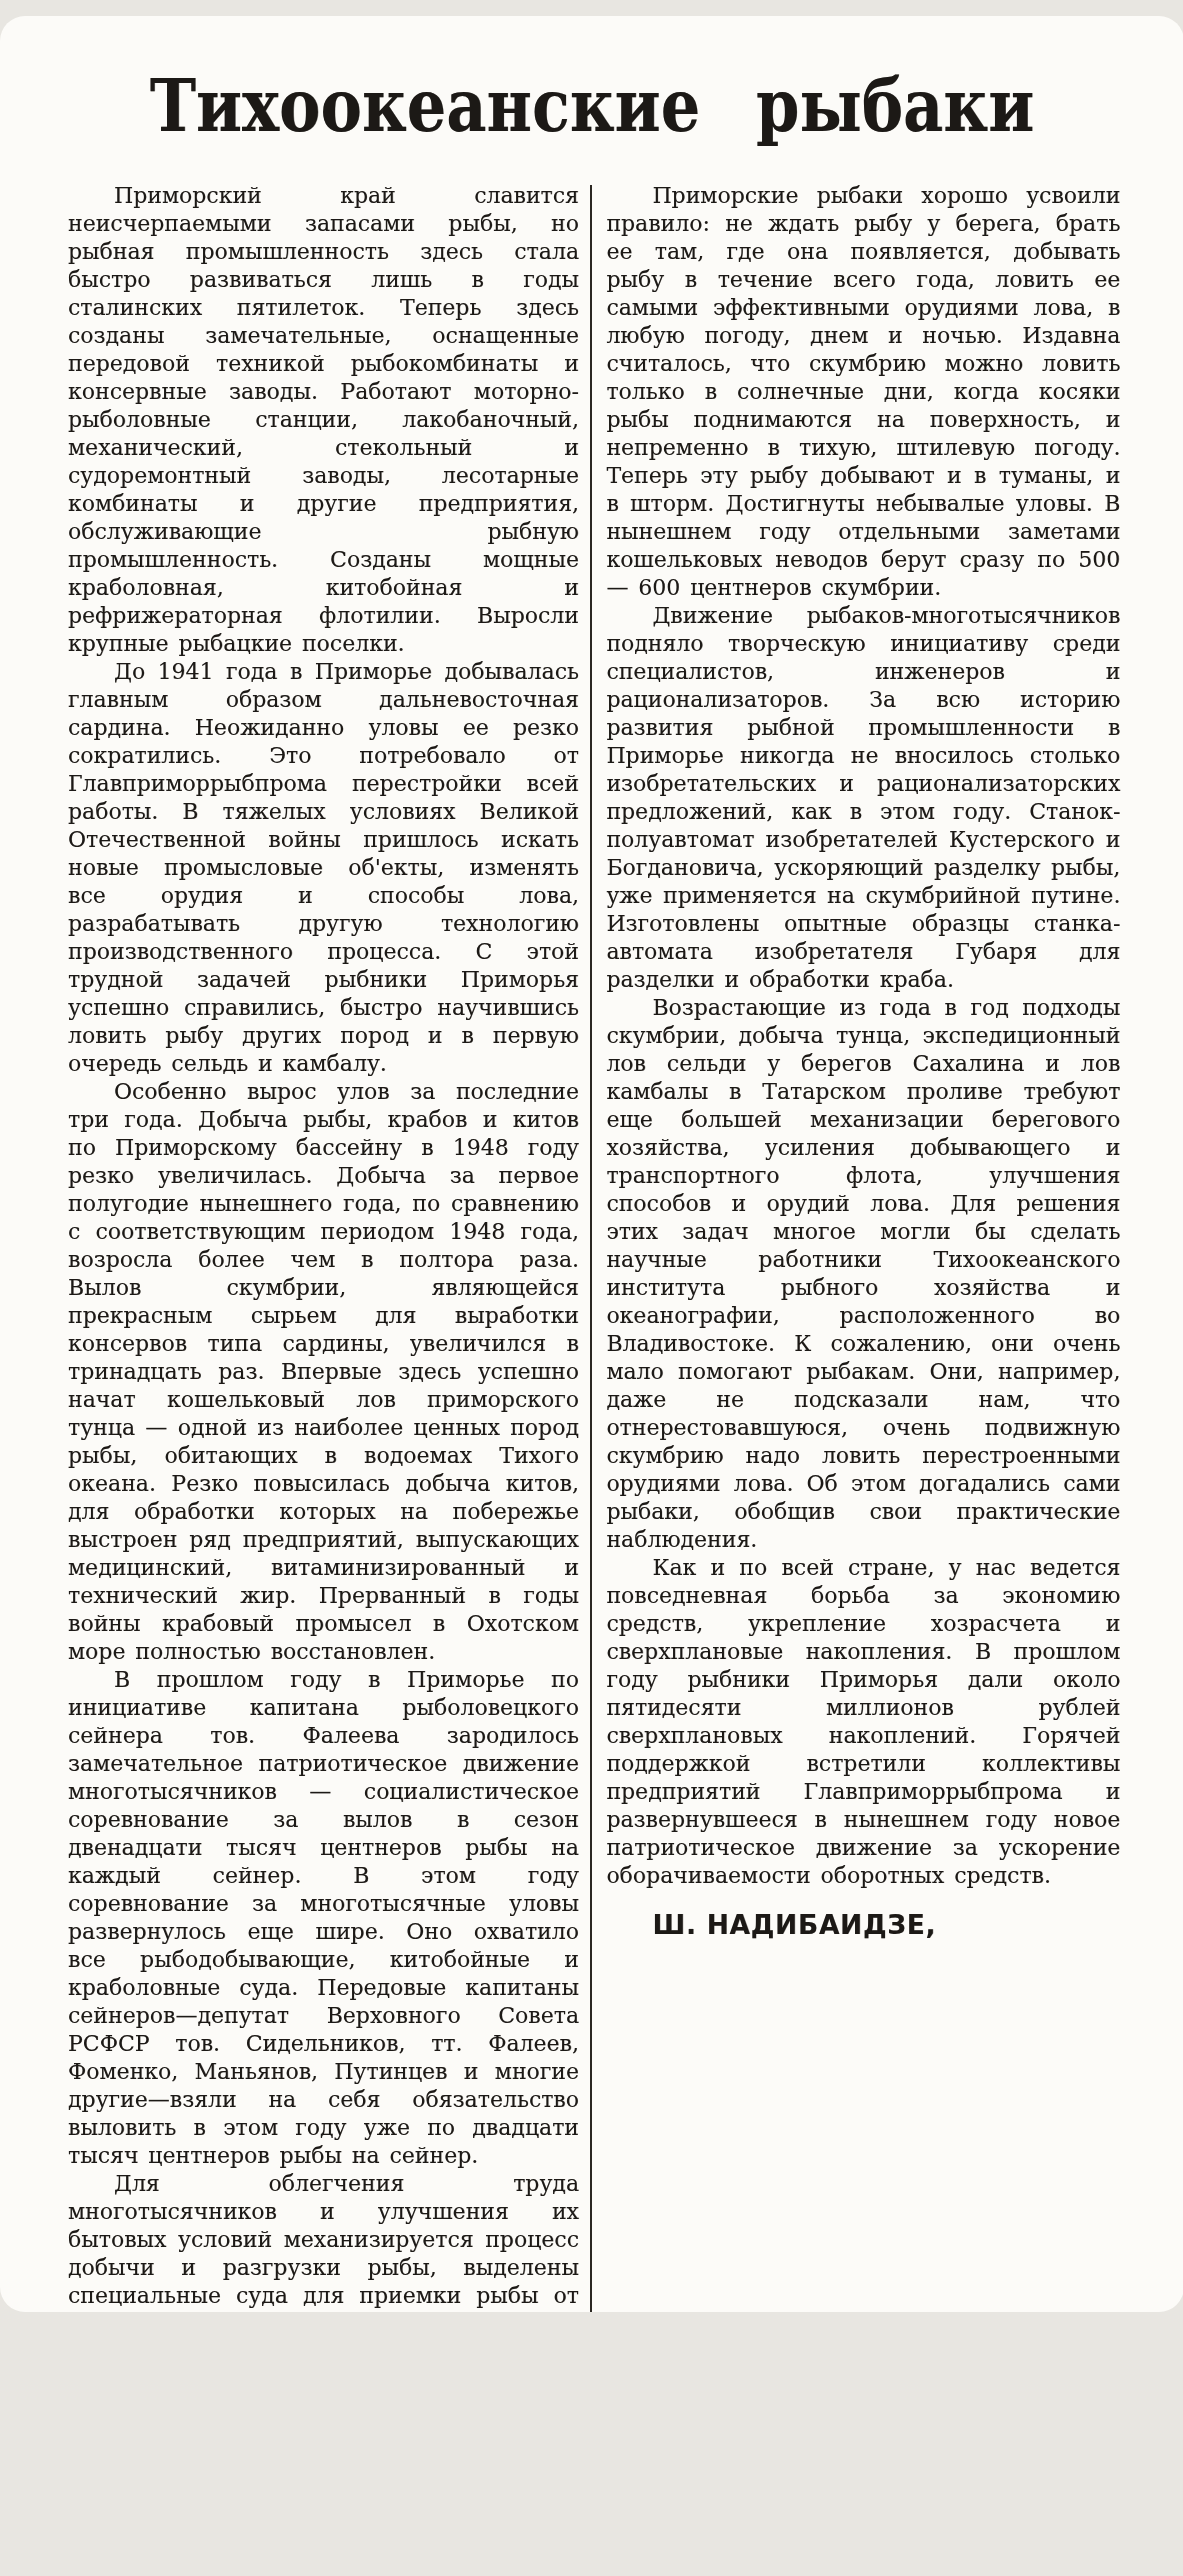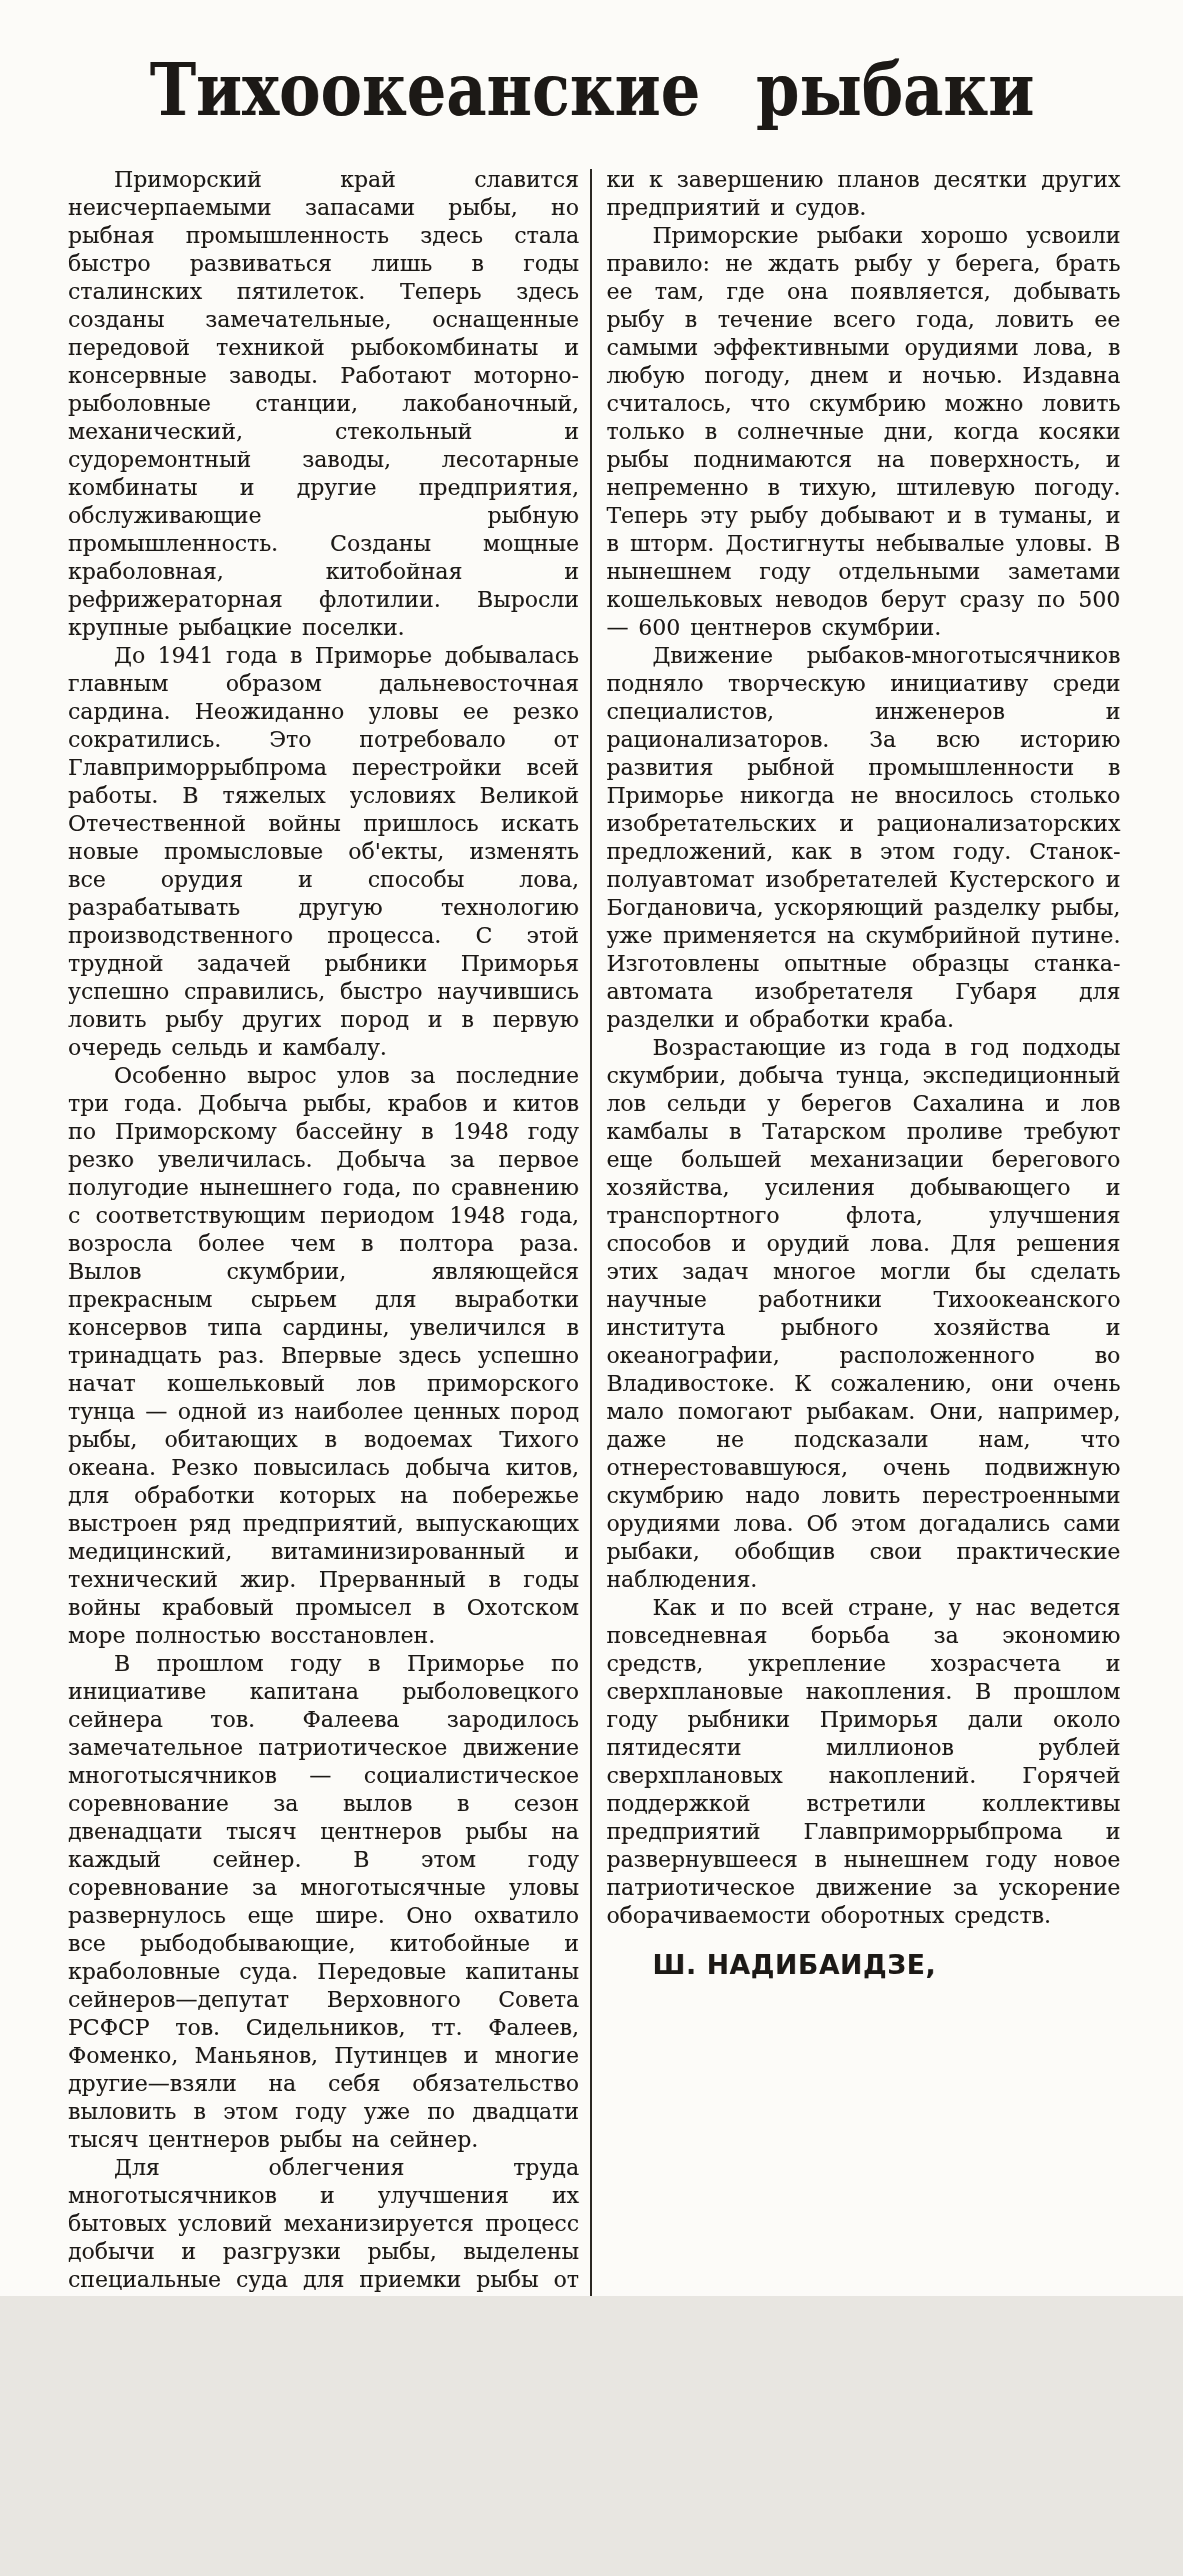--- a/index.html
+++ b/index.html
@@ -1,23 +1,24 @@
 <!DOCTYPE html>
 <html style="font-size:11.5px"><head>
 <meta charset="utf-8">
 <style>
   html,body{margin:0;padding:0;background:#e8e6e1;}
   .page{
     position:relative;
     width:1184px;height:2296px;
-    margin:0 auto;
+    margin:16px auto;
     background:#fcfbf8;
     overflow:hidden;
     font-family:"DejaVu Serif","Liberation Serif",serif;
     color:#1c1916;
+    border-radius:25px;
   }
   .title{
     position:absolute;
     top:46px;left:0;width:100%;
     margin:0;
     text-align:center;
     font-family:"DejaVu Serif","Liberation Serif",serif;
     font-weight:bold;
     font-size:69px;
     letter-spacing:0px;
@@ -77,21 +78,20 @@
         <p class="para">Особенно вырос улов за последние три года. Добыча рыбы, крабов и китов по Приморскому бассейну в 1948 году резко увеличилась. Добыча за первое полугодие нынешнего года, по сравнению с соответствующим периодом 1948 года, возросла более чем в полтора раза. Вылов скумбрии, являющейся прекрасным сырьем для выработки консервов типа сардины, увеличился в тринадцать раз. Впервые здесь успешно начат кошельковый лов приморского тунца — одной из наиболее ценных пород рыбы, обитающих в водоемах Тихого океана. Резко повысилась добыча китов, для обработки которых на побережье выстроен ряд предприятий, выпускающих медицинский, витаминизированный и технический жир. Прерванный в годы войны крабовый промысел в Охотском море полностью восстановлен.</p>
         <p class="para">В прошлом году в Приморье по инициативе капитана рыболовецкого сейнера тов. Фалеева зародилось замечательное патриотическое движение многотысячников — социалистическое соревнование за вылов в сезон двенадцати тысяч центнеров рыбы на каждый сейнер. В этом году соревнование за многотысячные уловы развернулось еще шире. Оно охватило все рыбодобывающие, китобойные и краболовные суда. Передовые капитаны сейнеров—депутат Верховного Совета РСФСР тов. Сидельников, тт. Фалеев, Фоменко, Маньянов, Путинцев и многие другие—взяли на себя обязательство выловить в этом году уже по двадцати тысяч центнеров рыбы на сейнер.</p>
         <p class="para">Для облегчения труда многотысячников и улучшения их бытовых условий механизируется процесс добычи и разгрузки рыбы, выделены специальные суда для приемки рыбы от рыбаков в открытом море, ускорен прием сырца на береговых обрабатывающих базах. Это еще больше повысило уловы. Ряд команд сейнеров уже выполнил годовые планы и приближается к завершению своих социалистических обязательств.</p>
         <p class="para">Успехи многотысячников сыграли решающую роль: Главприморрыбпром выполнил план первого полугодия со значительным превышением. Уже к двадцатому июля выполнили свои годовые планы семь рыбокомбинатов, три пловучих завода, семь консервных заводов, два китобойных судна и одна моторно-рыболовная станция. Близ-</p>
       </div>
 
     <div class="divider"></div>
 
     <div class="col-right">
       <div>
-          <p class="para flush">ки к завершению планов десятки других предприятий и судов.</p>
           <p class="para">Приморские рыбаки хорошо усвоили правило: не ждать рыбу у берега, брать ее там, где она появляется, добывать рыбу в течение всего года, ловить ее самыми эффективными орудиями лова, в любую погоду, днем и ночью. Издавна считалось, что скумбрию можно ловить только в солнечные дни, когда косяки рыбы поднимаются на поверхность, и непременно в тихую, штилевую погоду. Теперь эту рыбу добывают и в туманы, и в шторм. Достигнуты небывалые уловы. В нынешнем году отдельными заметами кошельковых неводов берут сразу по 500 — 600 центнеров скумбрии.</p>
           <p class="para">Движение рыбаков-многотысячников подняло творческую инициативу среди специалистов, инженеров и рационализаторов. За всю историю развития рыбной промышленности в Приморье никогда не вносилось столько изобретательских и рационализаторских предложений, как в этом году. Станок-полуавтомат изобретателей Кустерского и Богдановича, ускоряющий разделку рыбы, уже применяется на скумбрийной путине. Изготовлены опытные образцы станка-автомата изобретателя Губаря для разделки и обработки краба.</p>
           <p class="para">Возрастающие из года в год подходы скумбрии, добыча тунца, экспедиционный лов сельди у берегов Сахалина и лов камбалы в Татарском проливе требуют еще большей механизации берегового хозяйства, усиления добывающего и транспортного флота, улучшения способов и орудий лова. Для решения этих задач многое могли бы сделать научные работники Тихоокеанского института рыбного хозяйства и океанографии, расположенного во Владивостоке. К сожалению, они очень мало помогают рыбакам. Они, например, даже не подсказали нам, что отнерестовавшуюся, очень подвижную скумбрию надо ловить перестроенными орудиями лова. Об этом догадались сами рыбаки, обобщив свои практические наблюдения.</p>
           <p class="para">Как и по всей стране, у нас ведется повседневная борьба за экономию средств, укрепление хозрасчета и сверхплановые накопления. В прошлом году рыбники Приморья дали около пятидесяти миллионов рублей сверхплановых накоплений. Горячей поддержкой встретили коллективы предприятий Главприморрыбпрома и развернувшееся в нынешнем году новое патриотическое движение за ускорение оборачиваемости оборотных средств.</p>
         </div>
 
       <div class="sig">
         <div class="sig-name">Ш. НАДИБАИДЗЕ,</div>
 
       </div>

